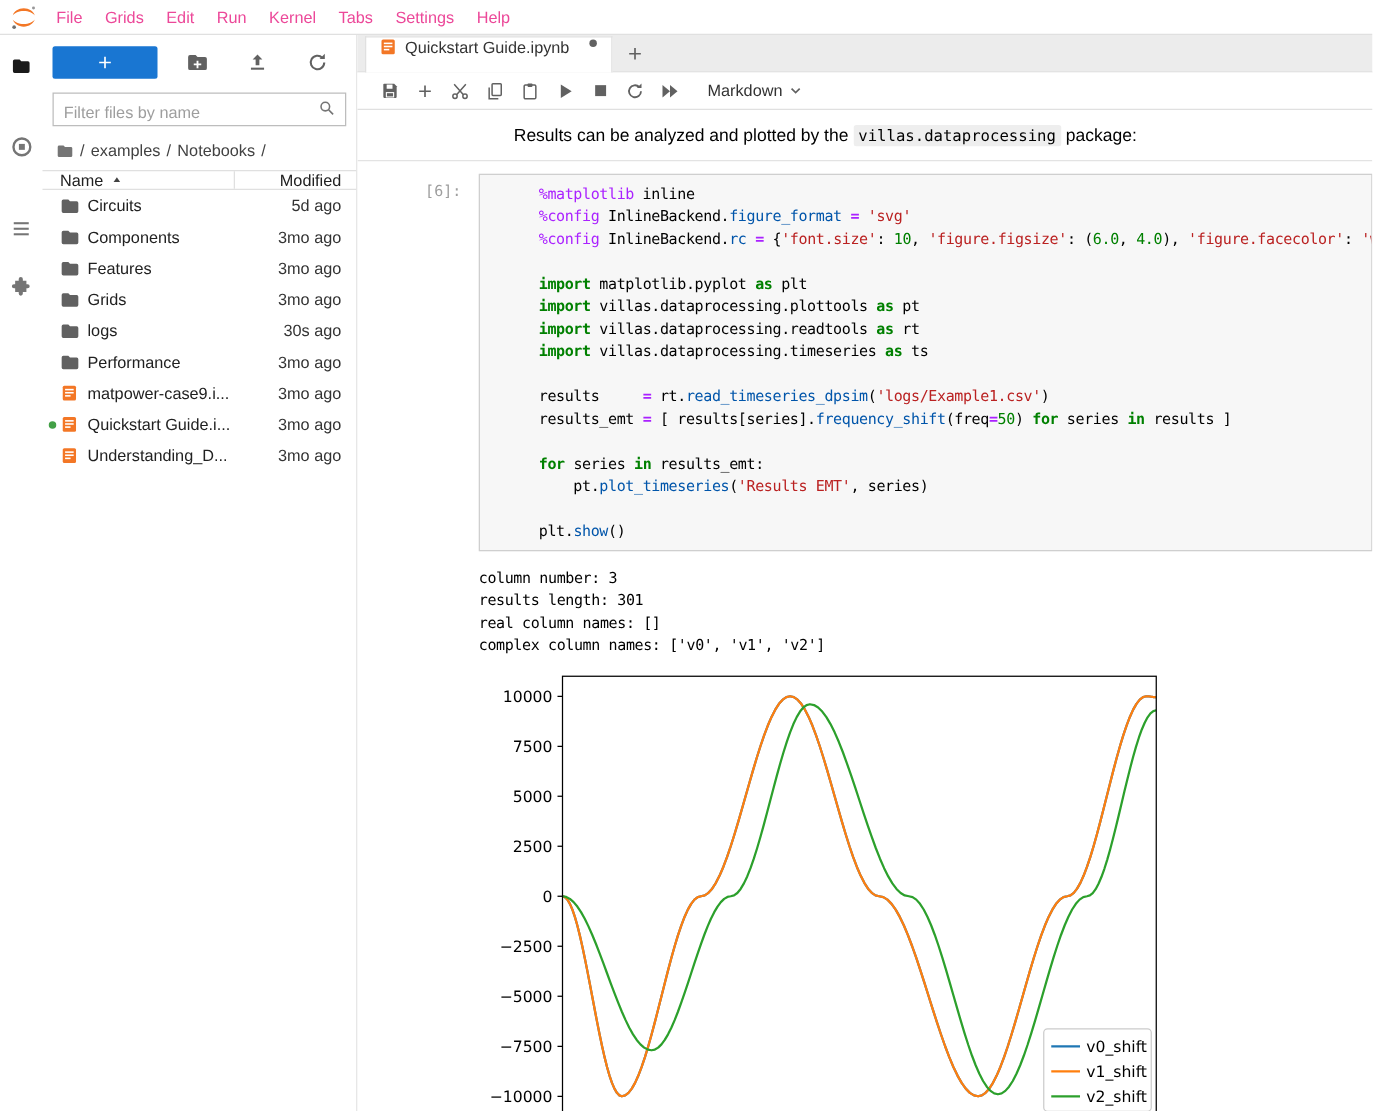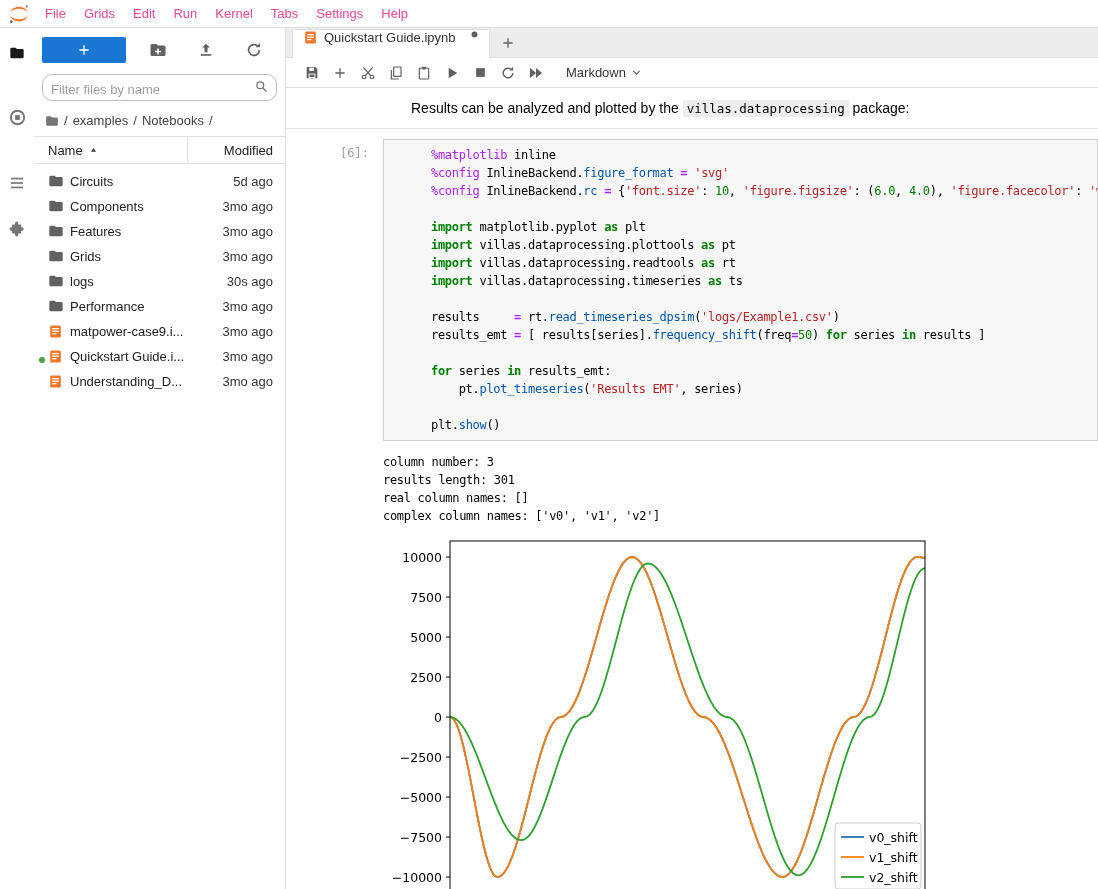--- a/index.html
+++ b/index.html
@@ -20,30 +20,30 @@
   .activity-item { width:34px; height:30px; display:flex; align-items:center; justify-content:center; color:#757575; }
   .activity-item.active { color:#1a1a1a; }
   .ai-1 { margin-top:10px; } .ai-2 { margin-top:34px; } .ai-3 { margin-top:36px; } .ai-4 { margin-top:16px; }
 
   
   .filebrowser { width:252px; flex:0 0 252px; border-right:1px solid #e0e0e0; background:#fff; display:flex; flex-direction:column; }
   .fb-toolbar { height:44px; display:flex; align-items:center; padding:0 8px; }
   .fb-primary { width:84px; height:26px; background:#1976d2; border:none; border-radius:2px; color:#fff; display:flex; align-items:center; justify-content:center; cursor:pointer; }
   .fb-iconbtn { width:32px; height:26px; background:none; border:none; color:#616161; display:flex; align-items:center; justify-content:center; cursor:pointer; margin-left:16px; }
   .fb-filter { padding:2px 8px 8px 8px; position:relative; }
-  .fb-filter input { width:100%; height:27px; border:1px solid #bdbdbd; border-radius:10px; padding:4px 28px 0 8px; font-size:13px; color:#3b82f6; outline:none; }
+  .fb-filter input { width:100%; height:27px; border:1px solid #bdbdbd; border-radius:0; padding:4px 28px 0 8px; font-size:13px; color:#3b82f6; outline:none; }
   .fb-filter input::placeholder { color:#9e9e9e; }
   .fb-filter .icon { position:absolute; right:16px; top:7px; color:#757575; }
   .fb-breadcrumb { display:flex; align-items:center; gap:5px; padding:4px 10px 8px 11px; color:#424242; }
   .fb-breadcrumb .crumb { cursor:pointer; }
-  .fb-header { height:28px; display:flex; align-items:center; border-top:1px solid #e0e0e0; border-bottom:1px solid #e0e0e0; color:#212121; }
+  .fb-header { height:16px; display:flex; align-items:center; border-top:1px solid #e0e0e0; border-bottom:1px solid #e0e0e0; color:#212121; }
   .fbh-name { flex:1; padding-left:14px; display:flex; align-items:center; gap:6px; height:100%; }
   .fbh-mod { width:98px; height:100%; border-left:1px solid #e0e0e0; display:flex; align-items:center; justify-content:flex-end; padding-right:12px; }
   .fb-files { list-style:none; overflow:hidden; }
-  .fb-row { height:25px; display:flex; align-items:flex-end; cursor:pointer; }
+  .fb-row { height:25px; display:flex; align-items:center; cursor:pointer; }
   .run-dot { width:12px; flex:0 0 12px; display:flex; align-items:center; justify-content:center; margin-left:2px; }
   .fb-row .ficon { width:16px; flex:0 0 16px; margin-right:6px; display:flex; align-items:center; color:#616161; }
   .fb-name { flex:1; white-space:nowrap; overflow:hidden; color:#212121; }
   .fb-mod { width:86px; text-align:right; padding-right:12px; color:#333; }
 
   
   .main { flex:1; min-width:0; display:flex; flex-direction:column; background:#fff; }
   .tabbar { height:30px; flex:0 0 30px; background:#ececec; display:flex; align-items:flex-end; border-bottom:1px solid #e0e0e0; }
   .tab { height:29px; margin-left:6px; background:#fff; border:1px solid #e0e0e0; border-bottom:none; display:flex; align-items:flex-start; padding:0 10px; gap:6px; margin-bottom:-1px; z-index:2; cursor:pointer; }
   .tab-label { color:#333; }

